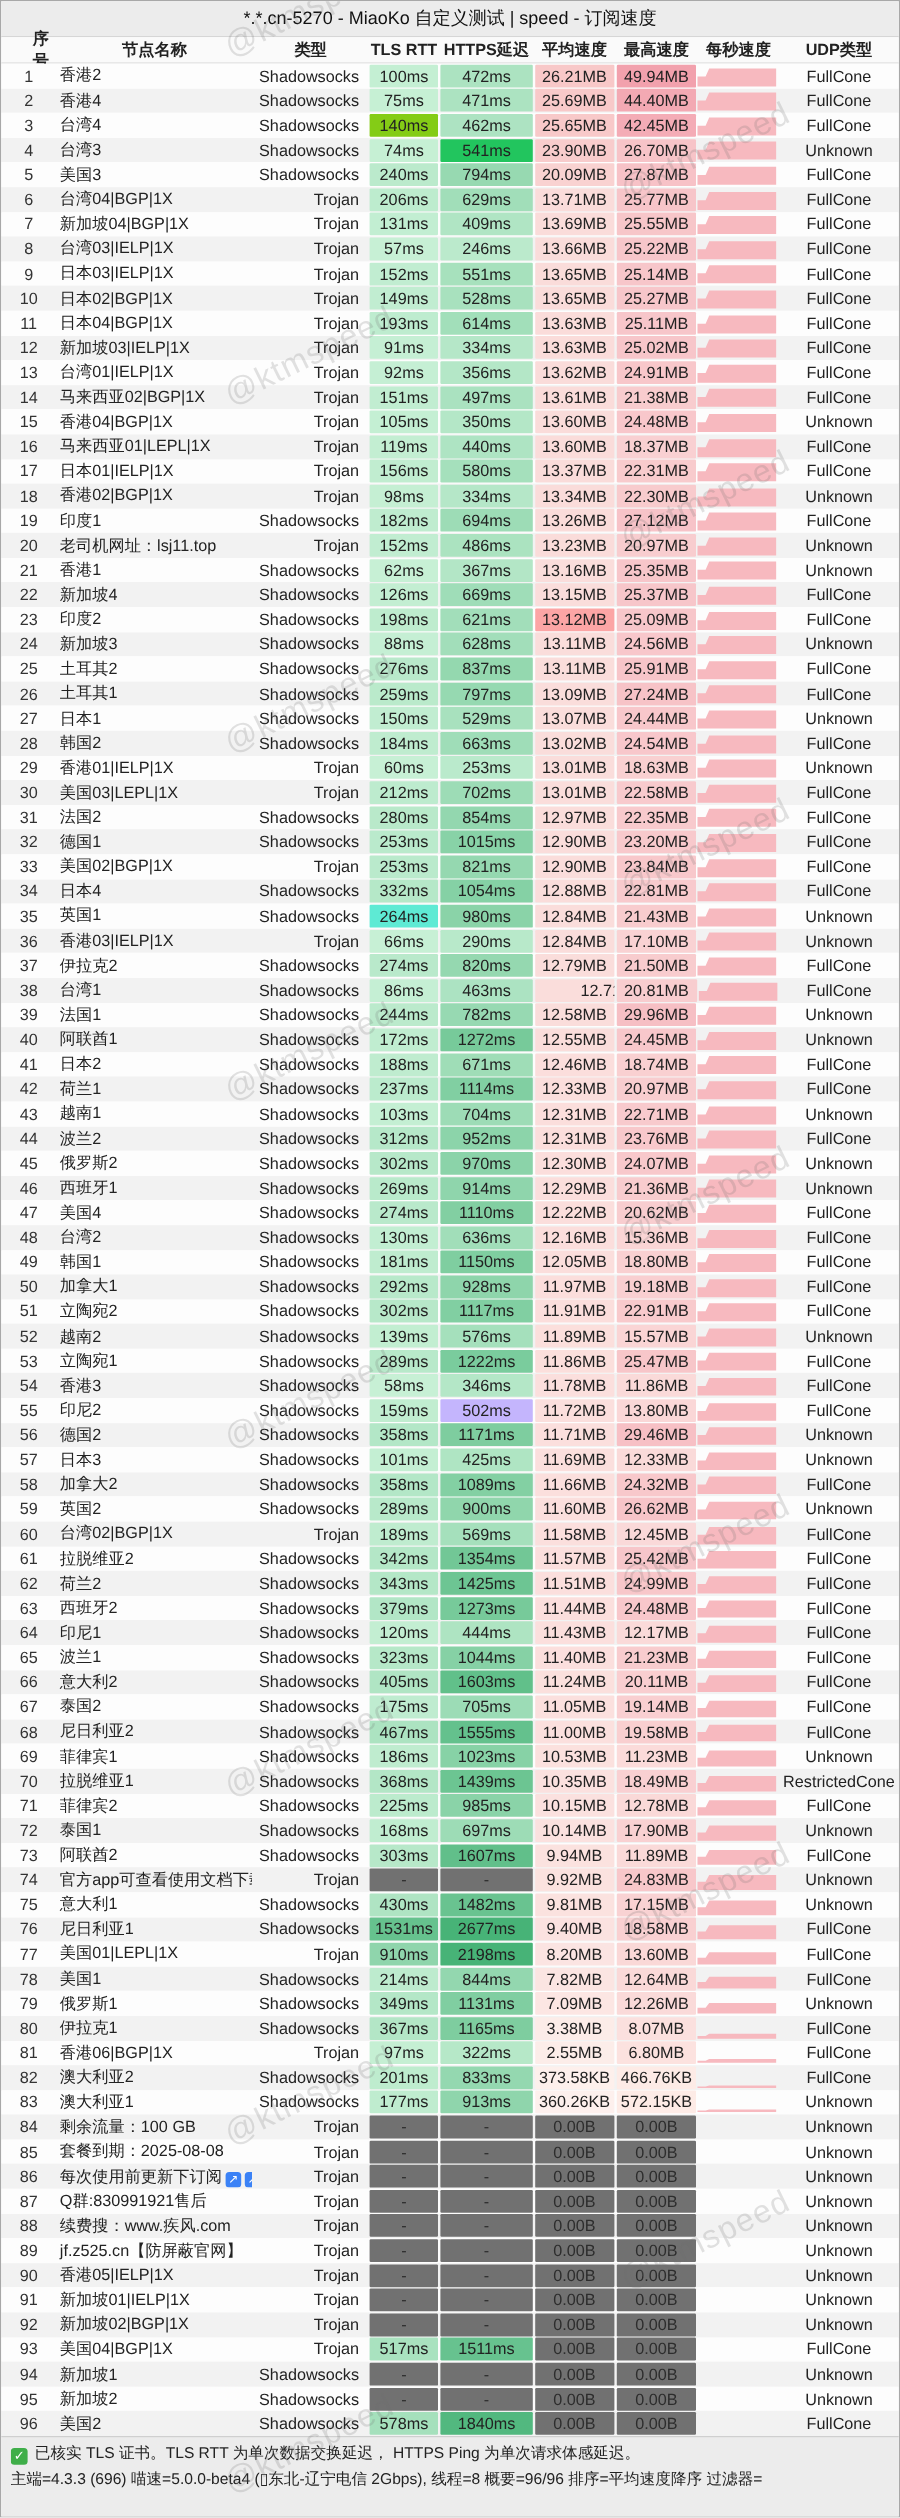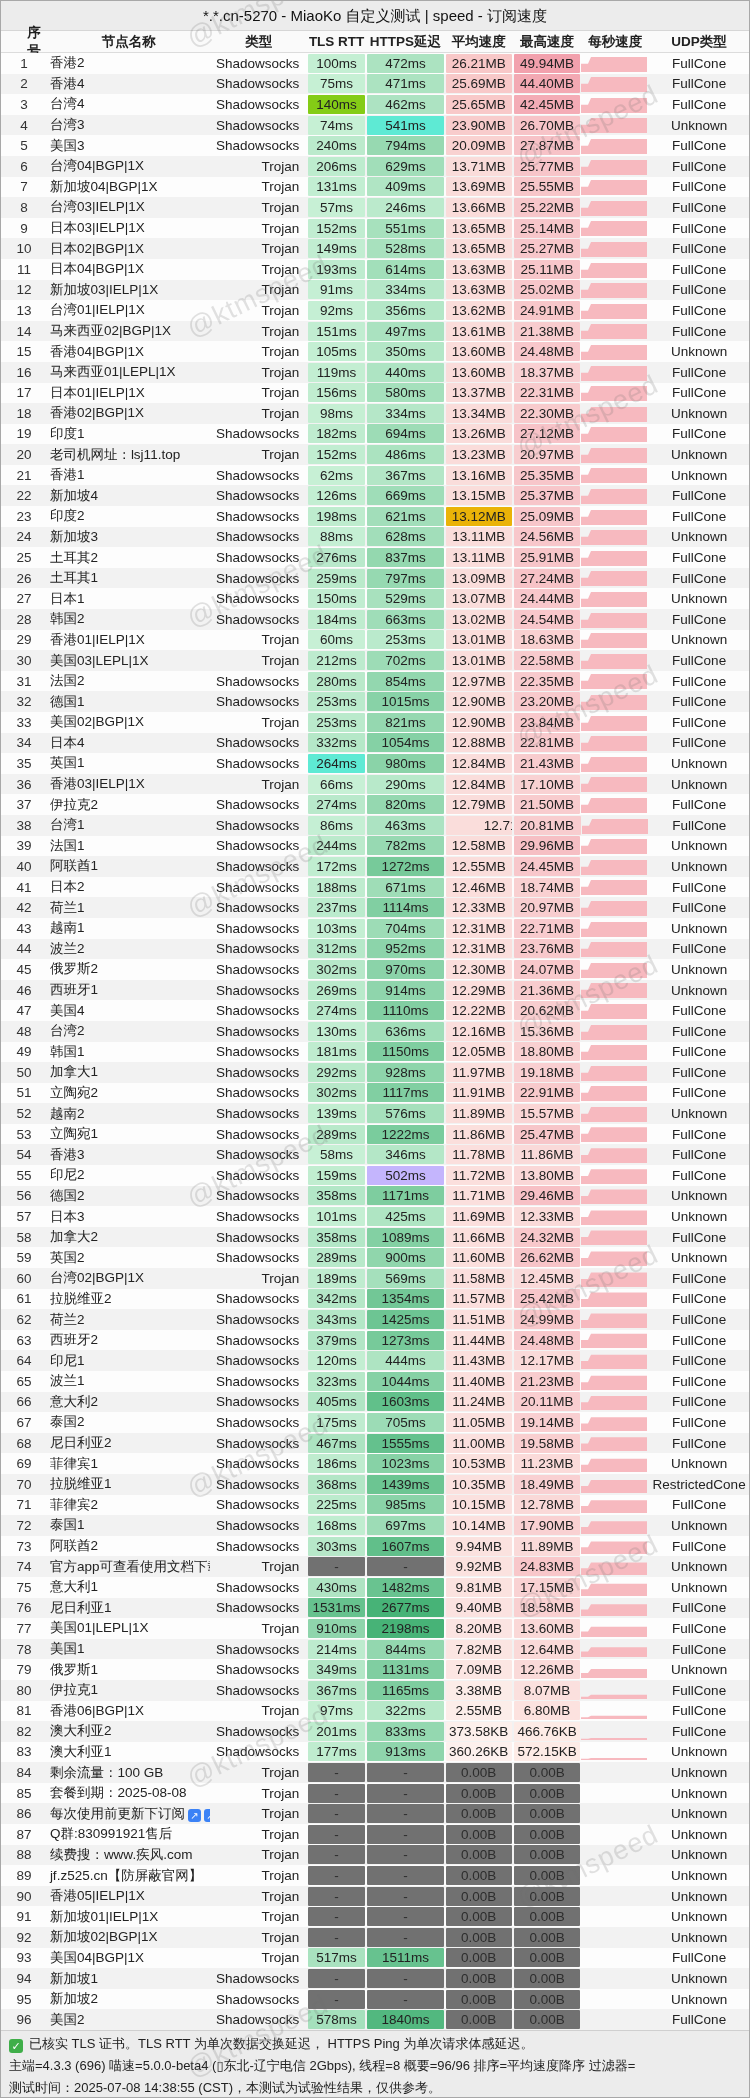--- a/index.html
+++ b/index.html
@@ -118,21 +118,21 @@
             <polygon points="0,18 0,9.8 7,9.8 10,3.0 66,3.0 66,18" fill="#f7b9bf"></polygon>
           </svg>
         </div>
         <div class="c c-udp">FullCone</div>
       </div>
       <div class="row even">
         <div class="c c-num">4</div>
         <div class="c c-name">台湾3</div>
         <div class="c c-type">Shadowsocks</div>
         <div class="c cellbox w-tls" style="background: rgb(198, 240, 212);">74ms</div>
-        <div class="c cellbox w-https" style="background: #5eead4;">541ms</div>
+        <div class="c cellbox w-https" style="background: #22c55e;">541ms</div>
         <div class="c cellbox w-avg" style="background: rgb(248, 204, 204);">23.90MB</div>
         <div class="c cellbox w-max" style="background: rgb(247, 196, 200);">26.70MB</div>
         <div class="c c-spark">
           <svg width="66" height="19">
             <polygon points="0,18 0,9.8 7,9.8 10,3.0 66,3.0 66,18" fill="#f7b9bf"></polygon>
           </svg>
         </div>
         <div class="c c-udp">Unknown</div>
       </div>
       <div class="row odd">
@@ -404,21 +404,21 @@
           </svg>
         </div>
         <div class="c c-udp">FullCone</div>
       </div>
       <div class="row odd">
         <div class="c c-num">23</div>
         <div class="c c-name">印度2</div>
         <div class="c c-type">Shadowsocks</div>
         <div class="c cellbox w-tls" style="background: rgb(190, 236, 206);">198ms</div>
         <div class="c cellbox w-https" style="background: rgb(162, 222, 186);">621ms</div>
-        <div class="c cellbox w-avg" style="background: #eab308;">13.12MB</div>
+        <div class="c cellbox w-avg" style="background: #fca5a5;">13.12MB</div>
         <div class="c cellbox w-max" style="background: rgb(247, 198, 202);">25.09MB</div>
         <div class="c c-spark">
           <svg width="66" height="19">
             <polygon points="0,18 0,9.8 7,9.8 10,3.0 66,3.0 66,18" fill="#f7b9bf"></polygon>
           </svg>
         </div>
         <div class="c c-udp">FullCone</div>
       </div>
       <div class="row even">
         <div class="c c-num">24</div>
@@ -1462,21 +1462,20 @@
         <div class="c cellbox w-max graycell">0.00B</div>
         <div class="c c-spark"></div>
         <div class="c c-udp">FullCone</div>
       </div>
     </div>
   <div class="footer">
     <div class="fline">
       <span class="check-icon">✓</span><span>已核实 TLS 证书。TLS RTT 为单次数据交换延迟， HTTPS Ping 为单次请求体感延迟。</span>
     </div>
     <div class="fline">主端=4.3.3 (696) 喵速=5.0.0-beta4 (▯东北-辽宁电信 2Gbps), 线程=8 概要=96/96 排序=平均速度降序 过滤器=</div>
-    <div class="fline">测试时间：2025-07-08 14:38:55 (CST)，本测试为试验性结果，仅供参考。</div>
   </div>
   <div class="watermarks" id="watermarks">
       <span class="wm" style="left: 180px; top: -10px;">@ktmspeed</span>
       <span class="wm" style="left: 510px; top: 110px;">@ktmspeed</span>
       <span class="wm" style="left: 180px; top: 280px;">@ktmspeed</span>
       <span class="wm" style="left: 510px; top: 400px;">@ktmspeed</span>
       <span class="wm" style="left: 180px; top: 570px;">@ktmspeed</span>
       <span class="wm" style="left: 510px; top: 690px;">@ktmspeed</span>
       <span class="wm" style="left: 180px; top: 860px;">@ktmspeed</span>
       <span class="wm" style="left: 510px; top: 980px;">@ktmspeed</span>

